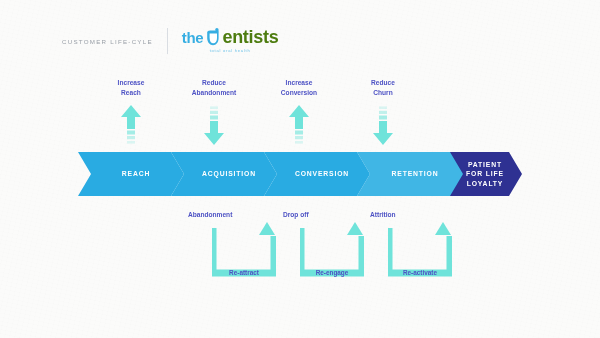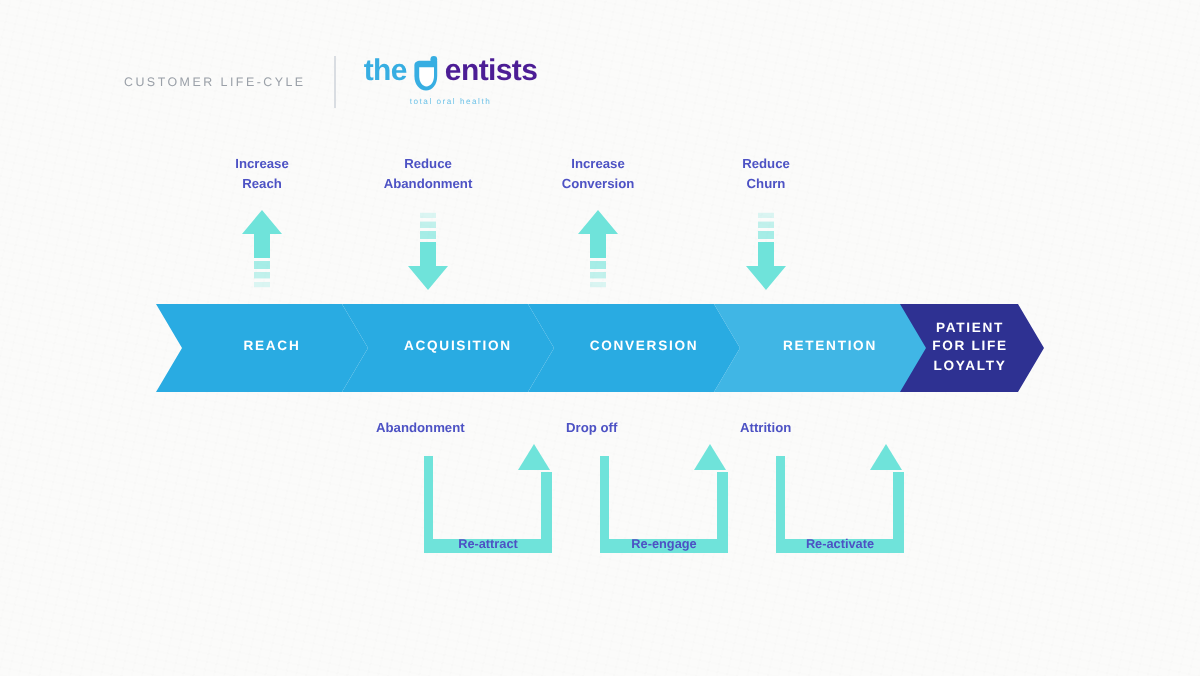--- a/index.html
+++ b/index.html
@@ -85,23 +85,23 @@
     letter-spacing: -0.3px;
   }
   #logo-mark {
     position: relative;
     width: 16px;
     height: 19px;
     margin: 0 0px 0 1px;
     align-self: flex-end;
   }
   .logo-entists {
-    font-size: 15px;
-    font-weight: 700;
-    color: #4c1d95;
+    font-size: 18px;
+    font-weight: 700;
+    color: #4d7c0f;
     letter-spacing: -0.3px;
   }
   #logo-tagline {
     font-size: 4.1px;
     letter-spacing: 0.75px;
     color: #6fc3e8;
     margin-top: 2px;
   }
 
   

